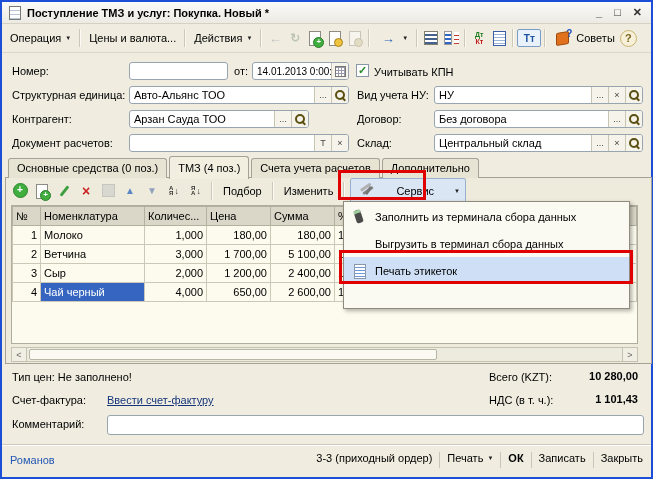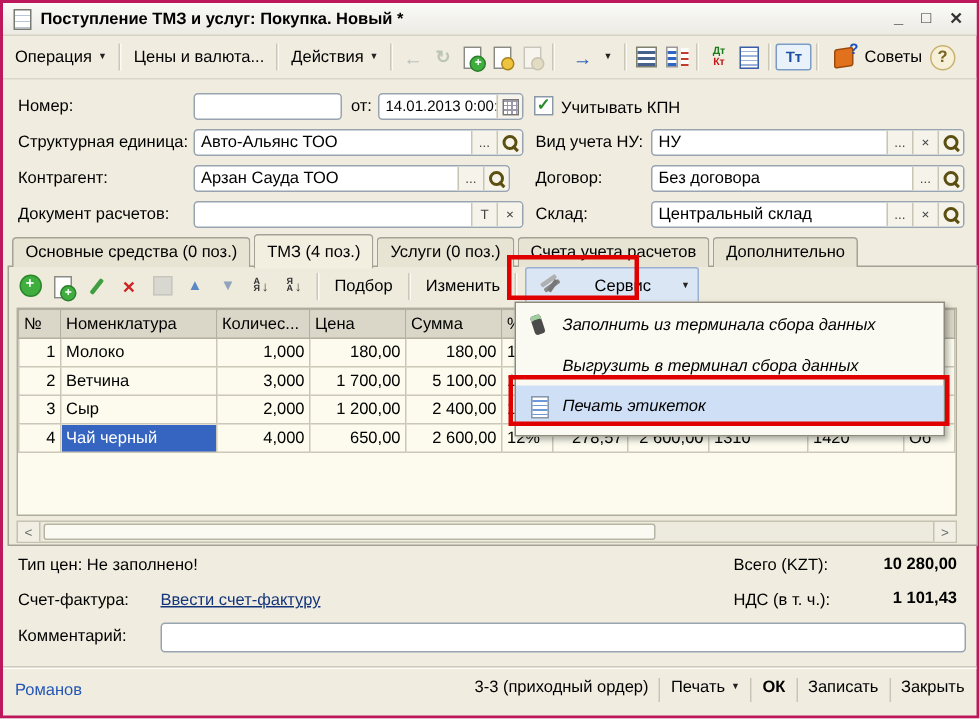--- a/index.html
+++ b/index.html
@@ -1,18 +1,18 @@
 <!DOCTYPE html>
 <html><head>
 <meta charset="utf-8">
 <style>
   * { box-sizing: border-box; margin: 0; padding: 0; }
   html,body { width: 653px; height: 479px; }
   body { font-family: "Liberation Sans", sans-serif; font-size: 11px; color: #000; background: #fff; position: relative; }
-  #win { position: absolute; inset: 0; border: 2px solid #be185d; background: #f0ede0; }
+  #win { position: absolute; inset: 0; border: 2px solid #1d4ed8; background: #f0ede0; }
 
   
   #titlebar { position: absolute; left: 0; top: 0; right: 0; height: 22px;
     background: linear-gradient(#fafaf8, #eceae3); border-bottom: 1px solid #d5d2c4;
     display: flex; align-items: center; gap: 6px; padding: 0 7px; }
   .doc-ico { width: 12px; height: 14px; border: 1px solid #7a7a74; flex: none;
     background: repeating-linear-gradient(#fff 0 3px, #b9c6da 3px 4px); }
   .title { font-weight: bold; flex: 1; white-space: nowrap; overflow: hidden; }
   .winctl { display: flex; gap: 12px; font-weight: bold; color: #333; padding-right: 2px; }
   .winctl span { cursor: default; }
@@ -129,23 +129,23 @@
   #footer { position: absolute; left: 0; right: 0; bottom: 2px; height: 31px;
     border-top: 1px solid #cfccbd; box-shadow: inset 0 1px 0 #fff;
     display: flex; align-items: center; padding: 0 8px; }
   .user { color: #2456b4; }
   .fright { margin-left: auto; display: flex; align-items: flex-start; }
   .fsep { width: 1px; height: 16px; background: #c9c6b6; margin: 0 7px; }
   .fbtn2 { display: inline-flex; align-items: center; gap: 4px; white-space: nowrap; }
   .bold { font-weight: bold; }
 
   
-  #ctxmenu { position: absolute; left: 341px; top: 199px; width: 287px; height: 90px;
+  #ctxmenu { position: absolute; left: 341px; top: 199px; width: 287px; height: 108px;
     background: #fbfaf2; border: 1px solid #8e8b7d; box-shadow: 2px 2px 4px rgba(0,0,0,.3);
-    z-index: 20; padding: 1px 0; font-style: italic; }
+    z-index: 20; padding: 1px 0; }
   .mitem { height: 27px; display: flex; align-items: center; gap: 8px; padding-left: 7px; white-space: nowrap; }
   .mitem.hl { background: #cfe0f6; }
   .mspacer { width: 16px; flex: none; }
   .ic-terminal { width: 16px; height: 16px; position: relative; flex: none; }
   .ic-terminal::before { content:""; position:absolute; left:4px; top:1px; width:7px; height:13px;
     background:#4b4b4b; border-radius:2px; transform:rotate(-18deg); box-shadow: inset 0 3px 0 #9fcf9f; }
   .ic-printlbl { width: 16px; height: 16px; position: relative; flex: none; }
   .ic-printlbl::before { content:""; position:absolute; left:3px; top:1px; width:10px; height:13px;
     border:1px solid #8898a8; background: repeating-linear-gradient(#fff 0 2px, #6f98d8 2px 3px); }
 
@@ -238,21 +238,21 @@
   <div class="field" style="left:432px; top:84px; width:209px;">
     <span class="val">НУ</span>
     <span class="fbtn">...</span>
     <span class="fbtn">×</span>
     <span class="fbtn">
         <span class="ic-mag"></span>
       </span>
   </div>
 
   <span class="lbl" style="left:10px; top:108px;">Контрагент:</span>
-  <div class="field" style="left:127px; top:108px; width:211px;">
+  <div class="field" style="left:127px; top:108px; width:180px;">
     <span class="val">Арзан Сауда ТОО</span>
     <span class="fbtn">...</span>
     <span class="fbtn">
         <span class="ic-mag"></span>
       </span>
   </div>
   <span class="lbl" style="left:355px; top:108px;">Договор:</span>
   <div class="field" style="left:432px; top:108px; width:209px;">
     <span class="val">Без договора</span>
     <span class="fbtn">...</span>
@@ -273,21 +273,20 @@
     <span class="fbtn">...</span>
     <span class="fbtn">×</span>
     <span class="fbtn">
         <span class="ic-mag"></span>
       </span>
   </div>
 
   <div id="tabsbar">
     <span class="tab">Основные средства (0 поз.)</span>
     <span class="tab active">ТМЗ (4 поз.)</span>
-    <span class="tab">Услуги (0 поз.)</span>
     <span class="tab">Счета учета расчетов</span>
     <span class="tab">Дополнительно</span>
   </div>
 
   <div id="panel">
     <div id="tbl-toolbar">
       <span class="ic ic-add"></span>
       <span class="ic pg pg-plus"></span>
       <span class="ic ic-edit"></span>
       <span class="ic ic-del"></span>

